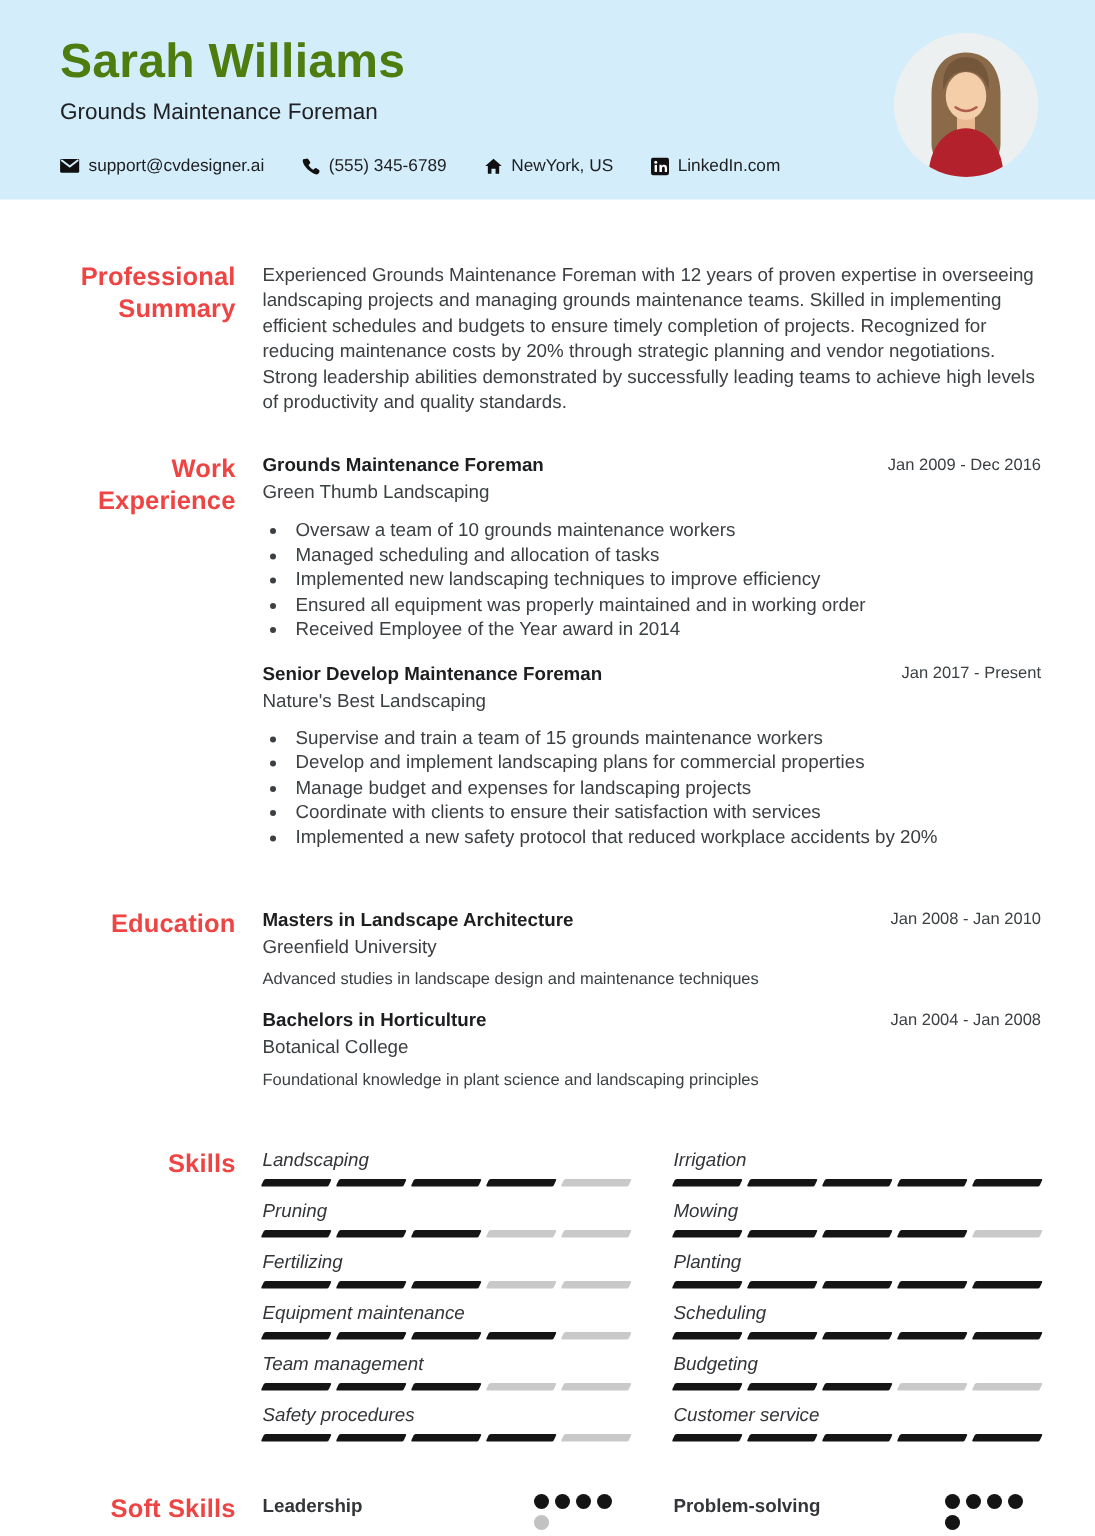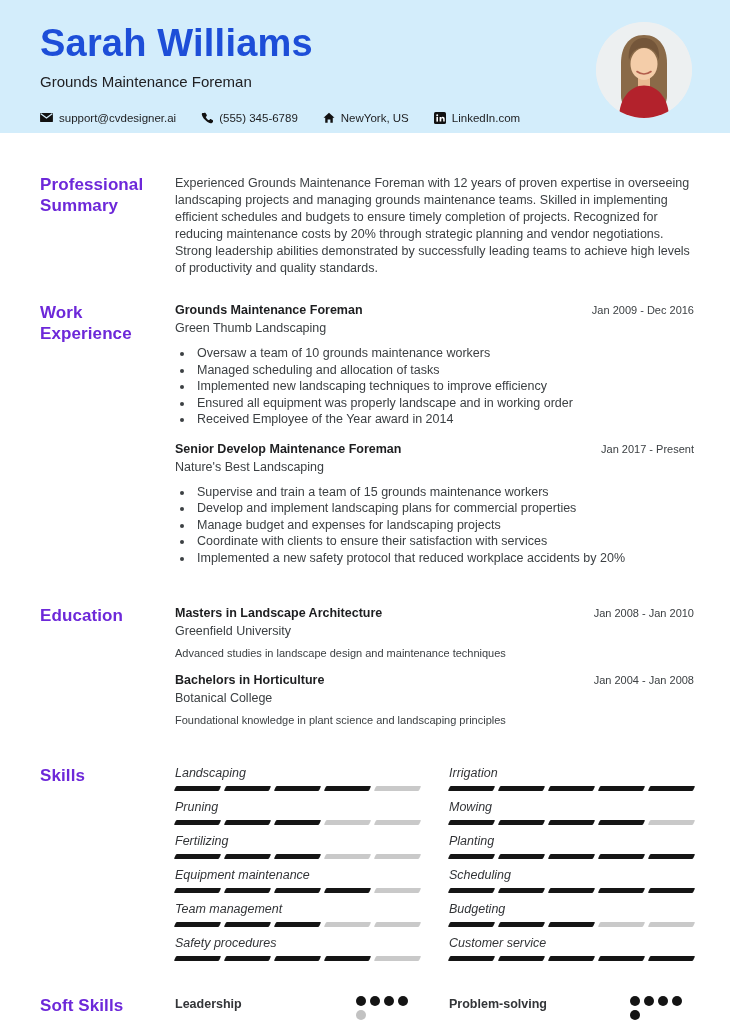--- a/index.html
+++ b/index.html
@@ -9,37 +9,37 @@
     font-family: "Liberation Sans", sans-serif; color: #3c4043; position: relative;
   }
 
   
   .header {
     background: #d3edfb; height: 133px;
     display: flex; align-items: flex-start; justify-content: space-between;
     padding: 22px 38px 0 40px;
   }
   .header h1 {
-    margin: 0; font-size: 38px; font-weight: 700; color: #1d4ed8; letter-spacing: .2px;
+    margin: 0; font-size: 32px; font-weight: 700; color: #4d7c0f; letter-spacing: .2px;
     line-height: 1.15;
   }
   .person-title { font-size: 15px; color: #202124; margin-top: 7px; }
   .contacts { display: flex; align-items: center; gap: 25px; margin-top: 22px; font-size: 11.5px; color: #1d1e20; }
   .contact { display: flex; align-items: center; gap: 6px; white-space: nowrap; }
   .contact svg { display: block; }
   .avatar {
     width: 96px; height: 96px; border-radius: 50%; overflow: hidden; flex: 0 0 auto;
     background: #edf0f1;
   }
 
   
   .content { padding: 42px 36px 0 40px; }
   .sec { display: grid; grid-template-columns: 117px 1fr; column-gap: 18px; margin-bottom: 26px; }
   .sec-head {
-    margin: 0; text-align: left; font-size: 17px; font-weight: 700; color: #6d28d9;
+    margin: 0; text-align: right; font-size: 17px; font-weight: 700; color: #ef4444;
     line-height: 1.22; letter-spacing: .1px;
   }
   .summary { margin: 0; font-size: 12.5px; line-height: 17px; color: #3c4043; }
 
   
   .job, .degree { position: relative; margin-bottom: 14px; }
   .degree { margin-bottom: 12px; }
   .entry-title { font-size: 12.5px; font-weight: 700; color: #1d1e20; line-height: 15px; padding-right: 120px; }
   .entry-sub { font-size: 12.5px; color: #3c4043; margin-top: 3px; line-height: 15px; }
   .entry-dates { position: absolute; right: 0; top: 1px; font-size: 11px; color: #3c4043; }
@@ -137,21 +137,21 @@
       <div>
 
           <div class="job">
             <div class="entry-title">Grounds Maintenance Foreman</div>
             <div class="entry-sub">Green Thumb Landscaping</div>
             <div class="entry-dates">Jan 2009 - Dec 2016</div>
             <ul class="bullets">
               <li>Oversaw a team of 10 grounds maintenance workers</li>
               <li>Managed scheduling and allocation of tasks</li>
               <li>Implemented new landscaping techniques to improve efficiency</li>
-              <li>Ensured all equipment was properly landscape and in working order</li>
+              <li>Ensured all equipment was properly maintained and in working order</li>
               <li>Received Employee of the Year award in 2014</li>
             </ul>
           </div>
 
           <div class="job">
             <div class="entry-title">Senior Develop Maintenance Foreman</div>
             <div class="entry-sub">Nature's Best Landscaping</div>
             <div class="entry-dates">Jan 2017 - Present</div>
             <ul class="bullets">
               <li>Supervise and train a team of 15 grounds maintenance workers</li>

